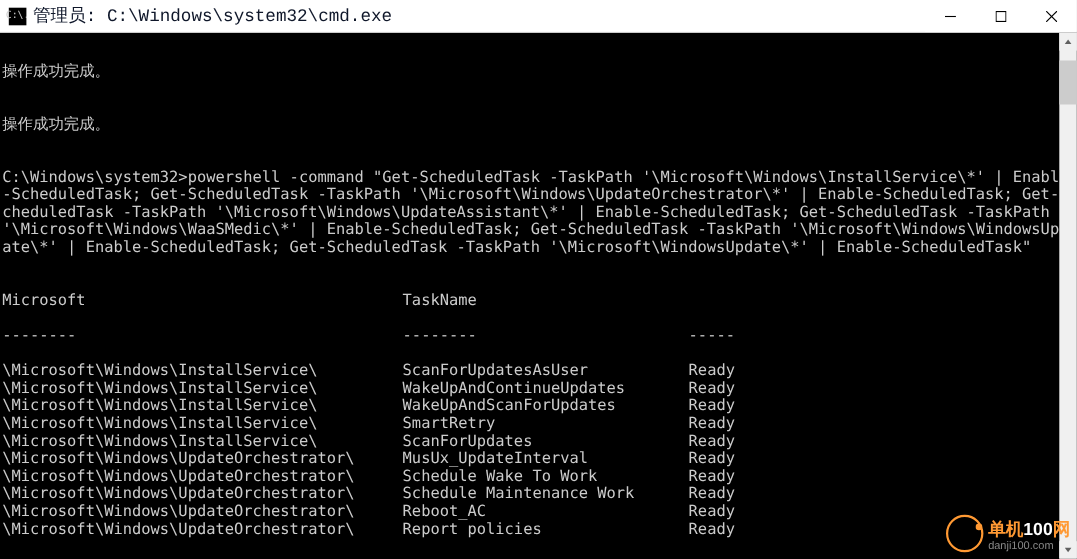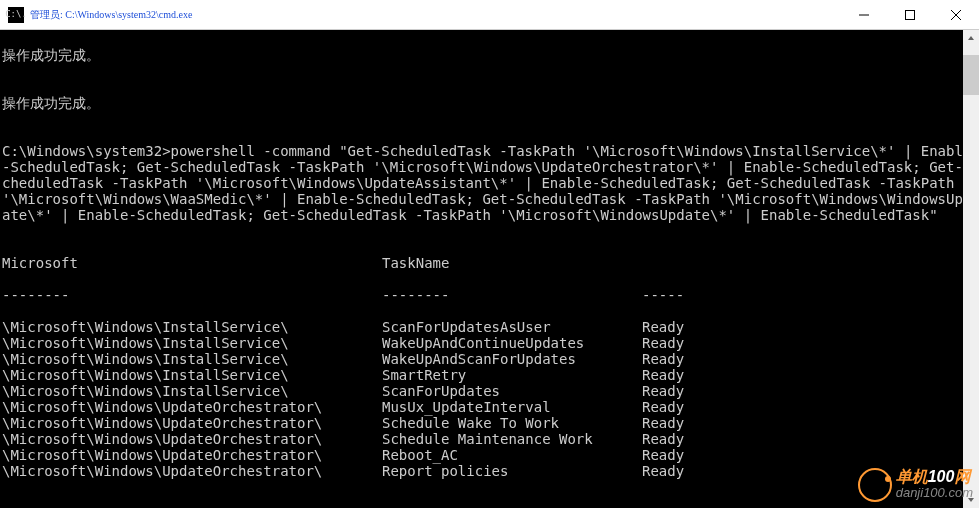--- a/index.html
+++ b/index.html
@@ -32,23 +32,23 @@
       align-items: center;
       justify-content: center;
       background: #000;
       color: #ccc;
       font-size: 9px;
       font-family: "Consolas", monospace;
       line-height: 1;
     }
     .titlebar-title {
       flex: 1;
-      font-family: Liberation Serif, serif;
-      font-size: 10px;
-      color: #1d4ed8;
+      font-family: Liberation Mono, monospace;
+      font-size: 16px;
+      color: #0f172a;
     }
     .titlebar-buttons {
       display: flex;
       height: 100%;
     }
     .titlebar-btn {
       width: 46px;
       height: 100%;
       display: flex;
       align-items: center;
@@ -57,21 +57,21 @@
       border: none;
       font-family: "Segoe UI Symbol", sans-serif;
     }
     .titlebar-btn svg {
       width: 10px;
       height: 10px;
     }
     .terminal {
       background: #000;
       color: #ccc;
-      padding: 1px 2px;
+      padding: 11px 2px;
       font-family: "NSimSun", "SimSun", "Consolas", monospace;
       font-size: 14px;
       line-height: 16px;
       white-space: pre;
       letter-spacing: 0px;
       height: calc(100% - 30px);
       overflow: hidden;
     }
     .terminal-line {
       white-space: pre-wrap;
@@ -101,24 +101,23 @@
       width: 16px;
       background: #ccc;
       top: 25px;
       height: 40px;
     }
     .watermark {
       position: absolute;
       right: 6px;
       bottom: 6px;
       display: flex;
-      align-items: flex-start;
+      align-items: flex-end;
       font-family: "Microsoft YaHei", sans-serif;
       pointer-events: none;
-      font-style: italic;
     }
     .watermark-logo {
       width: 34px;
       height: 34px;
       border-radius: 50%;
       border: 2px solid #f93;
       display: flex;
       align-items: center;
       justify-content: center;
       margin-right: 4px;
@@ -139,28 +138,28 @@
       flex-direction: column;
       line-height: 1.1;
     }
     .watermark-main {
       font-size: 16px;
       font-weight: bold;
     }
     .watermark-main .orange { color: #f93; }
     .watermark-main .white { color: #fff; }
     .watermark-sub {
-      font-size: 13px;
+      font-size: 10px;
       color: #888;
     }
     .table-row {
       display: flex;
     }
     .col-path { width: 364px; }
-    .col-name { width: 260px; margin-left: 16px; }
+    .col-name { width: 260px; }
     .col-state { flex: 1; }
   </style>
 </head>
 <body>
 
 <div class="titlebar">
   <span class="titlebar-icon">C:\.</span>
   <span class="titlebar-title">管理员: C:\Windows\system32\cmd.exe</span>
   <div class="titlebar-buttons">
     <button class="titlebar-btn">

